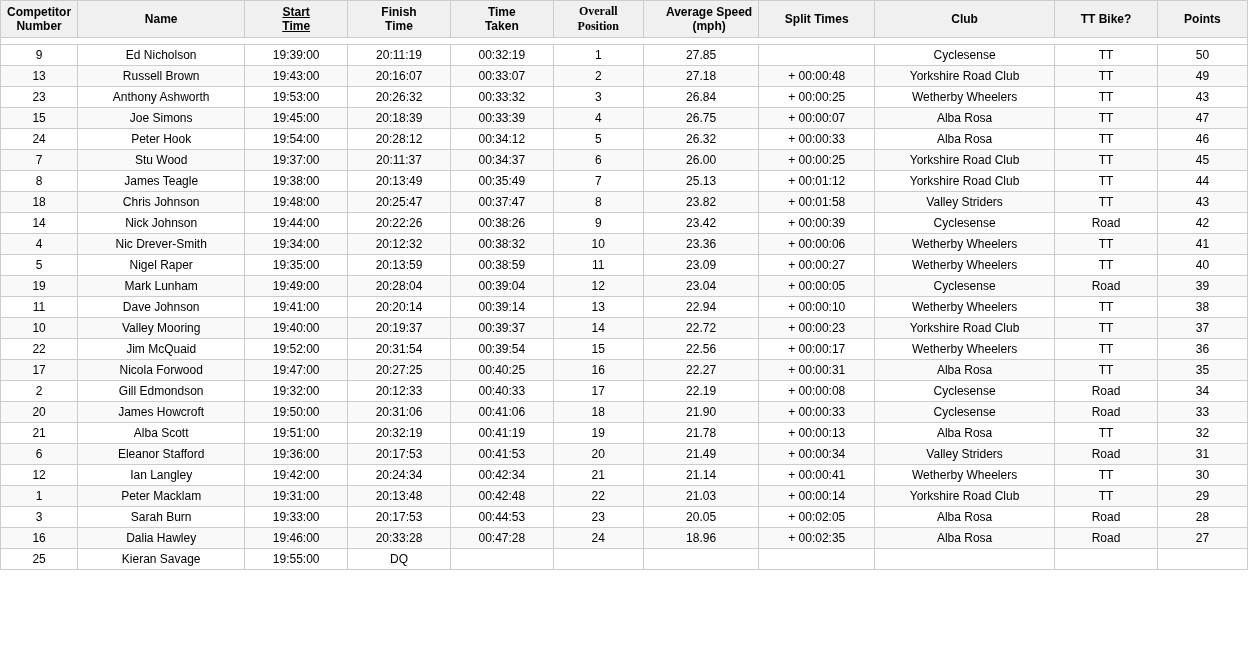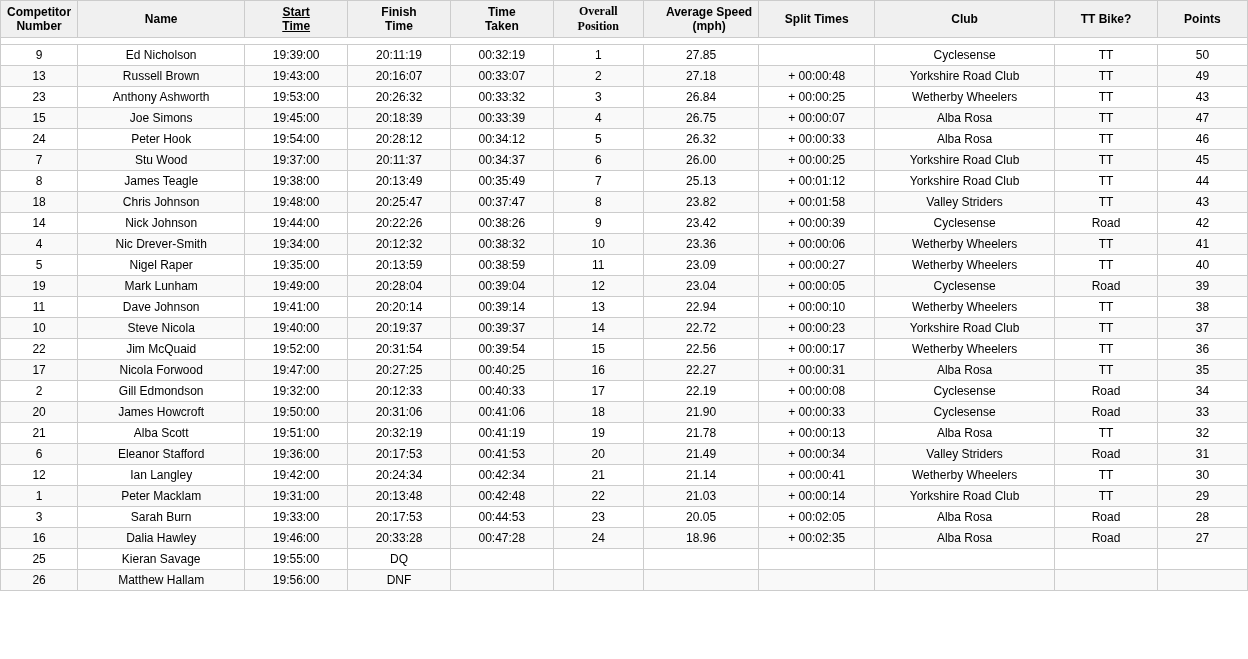--- a/index.html
+++ b/index.html
@@ -230,21 +230,21 @@
         <td>00:39:14</td>
         <td>13</td>
         <td>22.94</td>
         <td>+ 00:00:10</td>
         <td>Wetherby Wheelers</td>
         <td>TT</td>
         <td>38</td>
       </tr>
       <tr>
         <td>10</td>
-        <td>Steve Nicola</td>
+        <td>Valley Mooring</td>
         <td>19:40:00</td>
         <td>20:19:37</td>
         <td>00:39:37</td>
         <td>14</td>
         <td>22.72</td>
         <td>+ 00:00:23</td>
         <td>Yorkshire Road Club</td>
         <td>TT</td>
         <td>37</td>
       </tr>
@@ -384,27 +384,14 @@
         <td>19:55:00</td>
         <td>DQ</td>
         <td></td>
         <td></td>
         <td></td>
         <td></td>
         <td></td>
         <td></td>
         <td></td>
       </tr>
-      <tr>
-        <td>26</td>
-        <td>Matthew Hallam</td>
-        <td>19:56:00</td>
-        <td>DNF</td>
-        <td></td>
-        <td></td>
-        <td></td>
-        <td></td>
-        <td></td>
-        <td></td>
-        <td></td>
-      </tr>
     </tbody>
 </table>
 
 </body></html>

